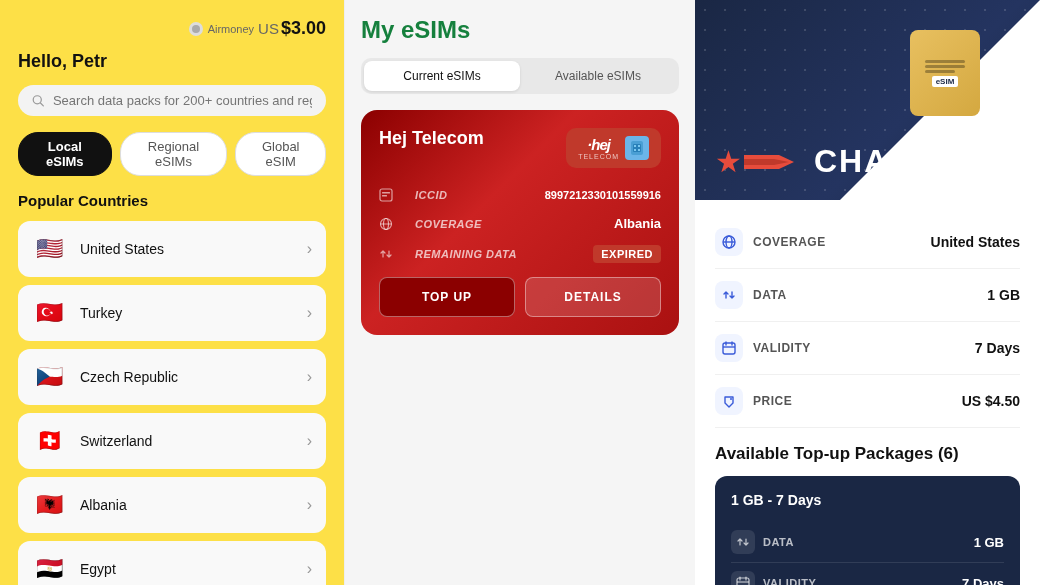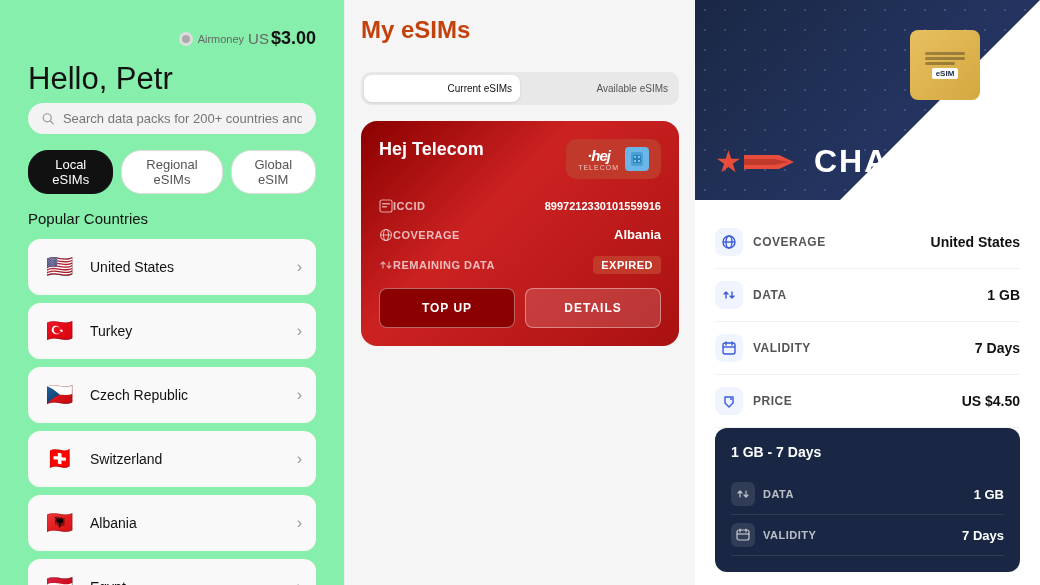--- a/index.html
+++ b/index.html
@@ -8,44 +8,44 @@
       background: #f5f5f5;
       width: 1040px;
       height: 585px;
       overflow: hidden;
       display: flex;
     }
 
     
     .left-panel {
       width: 345px;
-      background: #86efac;
-      padding: 28px;
+      background: #fde047;
+      padding: 18px;
       overflow-y: auto;
       flex-shrink: 0;
       border-right: 1px solid #eee;
     }
     .price-bar {
       display: flex;
       justify-content: flex-end;
       align-items: center;
       margin-bottom: 12px;
       font-size: 12px;
       color: #555;
     }
     .airmoney-logo {
       display: flex;
       align-items: center;
       gap: 2px;
     }
     .hello-text {
-      font-size: 31px;
-      font-weight: 400;
+      font-size: 18px;
+      font-weight: 700;
       color: #111;
-      margin-bottom: 6px;
+      margin-bottom: 13px;
     }
     .search-bar {
       display: flex;
       align-items: center;
       background: #f3f3f3;
       border-radius: 20px;
       padding: 8px 14px;
       margin-bottom: 16px;
     }
     .search-bar .search-icon-svg {
@@ -75,25 +75,26 @@
       font-weight: 500;
       border: 1px solid #ddd;
       background: #fff;
       cursor: pointer;
       color: #555;
     }
     .esim-tab.active {
       background: #111;
       color: #fff;
       border-color: #111;
+      font-weight: bold;
     }
 
     .section-title {
       font-size: 15px;
-      font-weight: 400;
+      font-weight: 700;
       color: #111;
       margin-bottom: 12px;
     }
 
     .country-list {
       display: flex;
       flex-direction: column;
       gap: 8px;
     }
     .country-item {
@@ -134,35 +135,35 @@
     .middle-panel {
       width: 350px;
       background: #f5f5f5;
       padding: 16px;
       overflow-y: auto;
       flex-shrink: 0;
     }
     .my-esims-title {
       font-size: 24px;
       font-weight: 700;
-      color: #c2410c;
-      margin-bottom: 28px;
+      color: #15803d;
+      margin-bottom: 14px;
     }
     .esim-filter-tabs {
       display: flex;
       background: #e8e8e8;
       border-radius: 10px;
       padding: 3px;
       margin-bottom: 16px;
     }
     .esim-filter-tab {
       flex: 1;
-      text-align: right;
+      text-align: center;
       padding: 8px;
-      font-size: 10px;
+      font-size: 12px;
       font-weight: 500;
       border-radius: 8px;
       cursor: pointer;
       color: #555;
     }
     .esim-filter-tab.active {
       background: #fff;
       color: #111;
       box-shadow: 0 1px 3px rgba(0,0,0,0.1);
     }
@@ -206,25 +207,26 @@
 
     .esim-detail-row {
       display: flex;
       justify-content: space-between;
       align-items: center;
       margin-bottom: 14px;
     }
     .esim-detail-label {
       display: flex;
       align-items: center;
-      gap: 0;
+      gap: 22px;
       font-size: 11px;
       font-weight: 600;
       letter-spacing: 0.5px;
       color: rgba(255,255,255,0.7);
+      font-style: italic;
     }
     .esim-detail-value {
       font-size: 13px;
       font-weight: 600;
       color: #fff;
       padding-left: 45px;
     }
     .expired-badge {
       background: #c0392b;
       color: #fff;
@@ -298,21 +300,21 @@
     .esim-chip-img {
       position: absolute;
       right: 60px;
       top: 30px;
       width: 70px;
       height: 70px;
       z-index: 1;
     }
     .esim-chip-box {
       width: 70px;
-      height: 70px;
+      height: 86px;
       background: linear-gradient(135deg, #e8c060 0%, #d4a840 100%);
       border-radius: 8px;
       display: flex;
       flex-direction: column;
       align-items: center;
       justify-content: center;
       gap: 3px;
     }
     .chip-lines {
       display: flex;
@@ -662,20 +664,21 @@
           <svg width="16" height="16" viewBox="0 0 16 16">
               <path d="M4 4L12 4L12 10L8 14L4 10Z" stroke="#3a5bd9" stroke-width="1.4" fill="none" stroke-linejoin="round"></path>
               <circle cx="10" cy="6" r="1" fill="#3a5bd9"></circle>
             </svg>
         </div>
         <span>PRICE</span>
       </div>
       <span class="detail-value">US $4.50</span>
     </div>
 
+    <div class="topup-section-title">Available Top-up Packages (6)</div>
 
     <div class="topup-card">
       <div class="topup-card-title">1 GB - 7 Days</div>
 
       <div class="topup-detail-row">
         <div class="topup-detail-left">
           <div class="topup-detail-icon">
             <svg width="14" height="14" viewBox="0 0 14 14">
                 <path d="M4 10V4M4 4L2 6M4 4L6 6" stroke="rgba(255,255,255,0.7)" stroke-width="1.2" stroke-linecap="round"></path>
                 <path d="M10 4V10M10 10L8 8M10 10L12 8" stroke="rgba(255,255,255,0.7)" stroke-width="1.2" stroke-linecap="round"></path>

